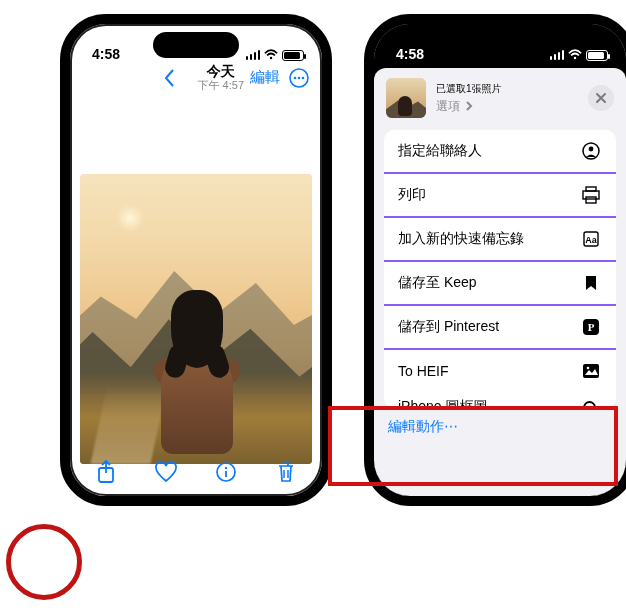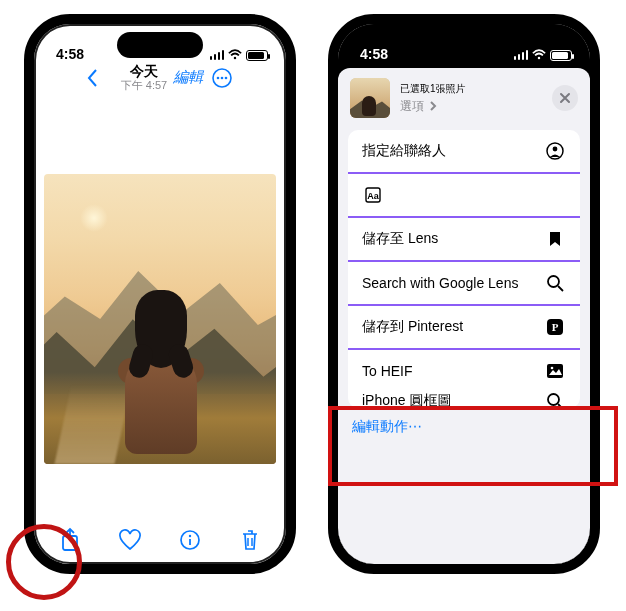--- a/index.html
+++ b/index.html
@@ -11,26 +11,27 @@
     position: relative;
     overflow: hidden;
     font-size: 14px;
     color: #000;
   }
 
   
   .phone {
     position: absolute;
     width: 272px;
-    height: 560px;
+    height: 492px;
     border: 10px solid #000;
     border-radius: 46px;
     background: #fff;
     overflow: hidden;
     box-shadow: inset 0 0 0 2px #222;
+    margin-left: 36px;
   }
   .phone.left  { left: 24px;  top: 14px; }
   .phone.right { left: 328px; top: 14px; }
 
   
   .island {
     position: absolute;
     top: 8px;
     left: 50%;
     transform: translateX(-50%);
@@ -80,29 +81,29 @@
     content:""; position:absolute; right:-3px; top:3px; width:2px; height:5px;
     background: currentColor; border-radius:1px;
   }
   .battery i {
     position:absolute; left:1px; top:1px; bottom:1px; width: 16px;
     background: currentColor; border-radius:1.5px;
   }
 
   
   .nav {
-    display:flex; align-items:center; justify-content:center;
+    display:flex; align-items:center; justify-content:flex-end;
     padding: 2px 12px 4px 10px;
     position: relative;
   }
   .nav-left { width: 36px; display:flex; align-items:center; }
   .nav-center { text-align:center; line-height:1.1; }
   .nav-title { font-size:14px; font-weight:600; }
   .nav-sub { font-size:11px; color:#8a8a8e; }
-  .nav-right { width: 66px; display:flex; align-items:center; gap:8px; justify-content:flex-end;font-style:italic; }
+  .nav-right { width: 66px; display:flex; align-items:center; gap:8px; justify-content:flex-end; }
   .ios-blue { color:#0a7aff; }
 
   .photo-area {
     position:absolute; top: 150px; left: 10px; right: 10px; height: 290px;
     border-radius: 4px; overflow:hidden;
   }
   .sky {
     position:absolute; inset:0;
     background: linear-gradient(to bottom,
       #f6e3bd 0%, #f3d9aa 22%, #efcb94 42%, #e8b979 60%,
@@ -217,21 +218,21 @@
     display:flex; align-items:center; justify-content:space-between;
     padding: 10px 14px; border-top:2px solid #8b5cf6;
     font-size:14px;
   }
   .row:first-child { border-top:none; }
   .row .ri { width:22px; height:22px; display:flex; align-items:center; justify-content:center; color:#ef4444; }
   .row.partial-top {
     border-top: none;
     padding-top: 0;
     height: 16px;
-    align-items: center;
+    align-items: flex-start;
     overflow: hidden;
   }
   .row.partial-top > span:first-child { transform: translateY(6px); }
   .row.partial-top .ri { transform: translateY(6px); }
 
   .edit-actions {
     padding: 10px 14px; font-size:14px;
   }
 
   
@@ -404,41 +405,43 @@
         <span>指定給聯絡人</span>
         <span class="ri">
           <svg width="18" height="18" viewBox="0 0 18 18">
               <circle cx="9" cy="9" r="8" fill="none" stroke="#000" stroke-width="1.5"></circle>
               <circle cx="9" cy="7" r="2.4" fill="#000"></circle>
               <path d="M4 15 Q9 10 14 15" fill="#000"></path>
             </svg>
         </span>
       </div>
       <div class="row">
+        <span>列印</span>
+        <span class="ri">
+          <svg width="20" height="18" viewBox="0 0 20 18">
+              <rect x="5" y="1" width="10" height="4" fill="none" stroke="#000" stroke-width="1.4"></rect>
+              <rect x="2" y="5" width="16" height="8" fill="none" stroke="#000" stroke-width="1.4"></rect>
+              <rect x="5" y="11" width="10" height="6" fill="none" stroke="#000" stroke-width="1.4"></rect>
+            </svg>
+        </span>
+      </div>
+      <div class="row">
+        <span>加入新的快速備忘錄</span>
         <span class="ri">
           <svg width="18" height="18" viewBox="0 0 18 18">
               <rect x="2" y="2" width="14" height="14" rx="2" fill="none" stroke="#000" stroke-width="1.4"></rect>
               <text x="9" y="13" text-anchor="middle" font-size="9" font-weight="700">Aa</text>
             </svg>
         </span>
       </div>
       <div class="row">
-        <span>儲存至 Lens</span>
+        <span>儲存至 Keep</span>
         <span class="ri">
           <svg width="12" height="16" viewBox="0 0 12 16">
               <path d="M1 1 H11 V15 L6 11 L1 15 Z" fill="#000"></path>
-            </svg>
-        </span>
-      </div>
-      <div class="row">
-        <span>Search with Google Lens</span>
-        <span class="ri">
-          <svg width="18" height="18" viewBox="0 0 18 18">
-              <circle cx="7.5" cy="7.5" r="5.5" fill="none" stroke="#000" stroke-width="1.8"></circle>
-              <path d="M12 12 L17 17" stroke="#000" stroke-width="1.8"></path>
             </svg>
         </span>
       </div>
       <div class="row">
         <span>儲存到 Pinterest</span>
         <span class="ri">
           <svg width="18" height="18" viewBox="0 0 18 18">
               <rect x="1" y="1" width="16" height="16" rx="4" fill="#000"></rect>
               <text x="9" y="13" text-anchor="middle" fill="#fff" font-size="11" font-family="Georgia" font-weight="700">P</text>
             </svg>

